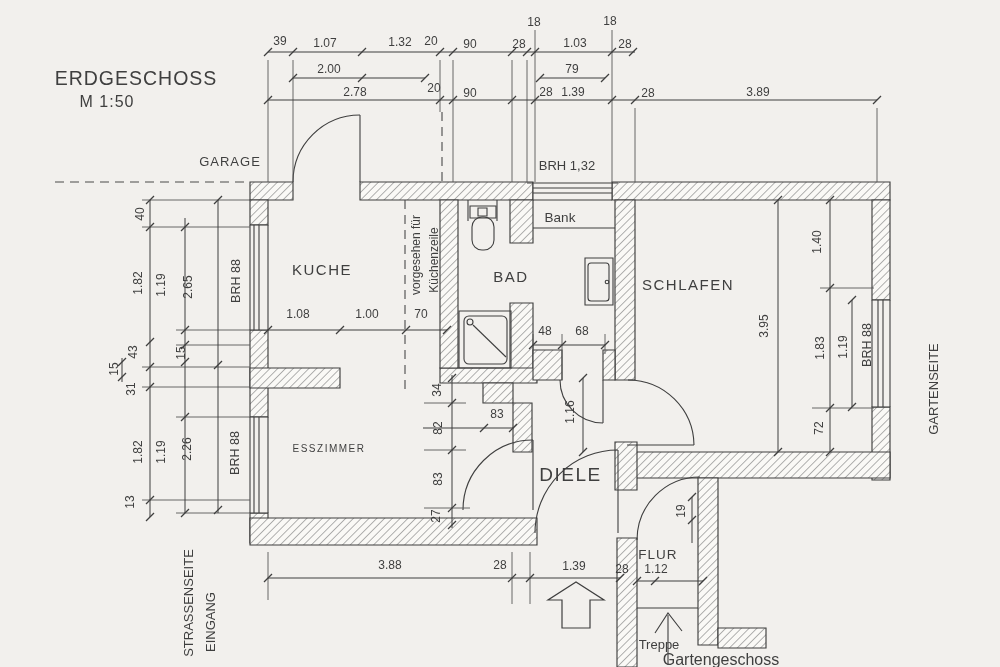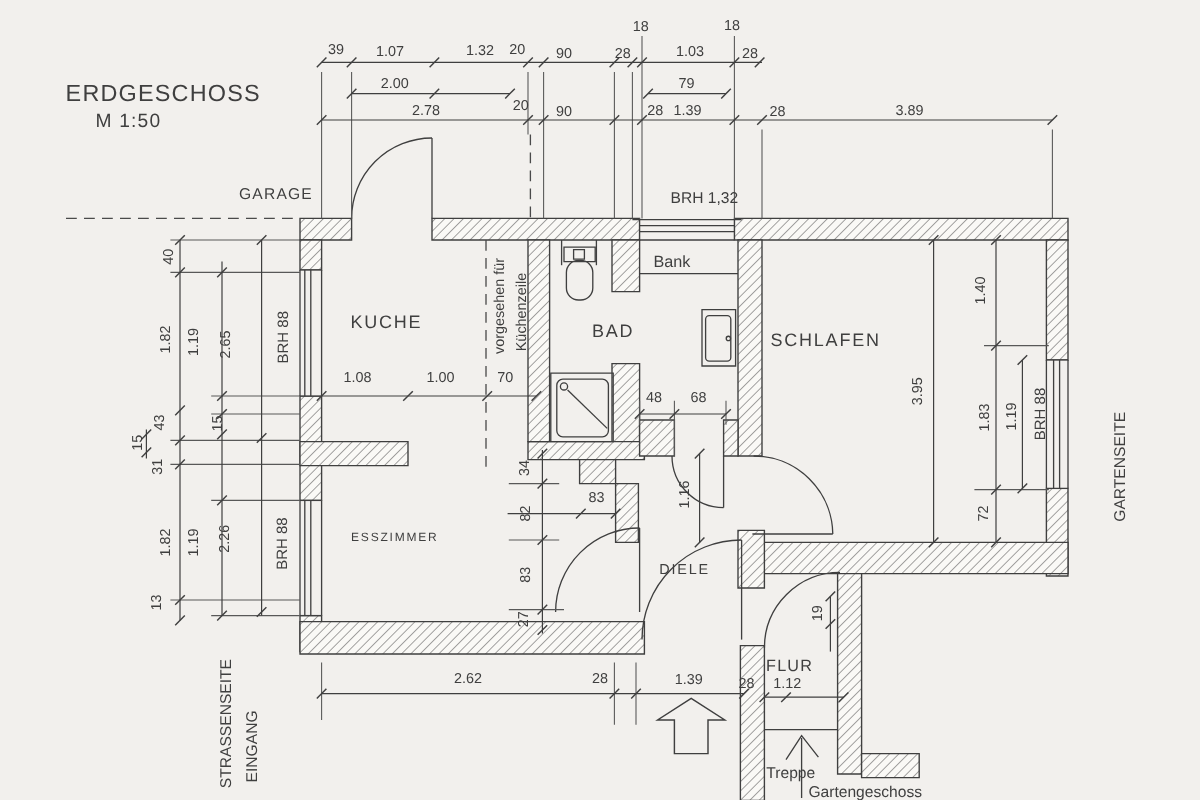--- a/index.html
+++ b/index.html
@@ -325,24 +325,24 @@
       <span class="lbl" style="left: 161px; top: 452px; font-size: 12px; transform: translate(-50%, -50%) rotate(-90deg);">1.19</span>
       <span class="lbl" style="left: 187px; top: 449px; font-size: 12px; transform: translate(-50%, -50%) rotate(-90deg);">2.26</span>
       <span class="lbl" style="left: 130px; top: 502px; font-size: 12px; transform: translate(-50%, -50%) rotate(-90deg);">13</span>
       <span class="lbl" style="left: 236px; top: 281px; font-size: 12.5px; transform: translate(-50%, -50%) rotate(-90deg);">BRH 88</span>
       <span class="lbl" style="left: 235px; top: 453px; font-size: 12.5px; transform: translate(-50%, -50%) rotate(-90deg);">BRH 88</span>
       <span class="lbl" style="left: 188px; top: 603px; font-size: 13px; transform: translate(-50%, -50%) rotate(-90deg);">STRASSENSEITE</span>
       <span class="lbl" style="left: 210px; top: 622px; font-size: 13px; transform: translate(-50%, -50%) rotate(-90deg);">EINGANG</span>
       <span class="lbl" style="left: 322px; top: 269px; font-size: 15px; letter-spacing: 1.5px; transform: translate(-50%, -50%);">KUCHE</span>
       <span class="lbl" style="left: 511px; top: 276px; font-size: 15px; letter-spacing: 1.5px; transform: translate(-50%, -50%);">BAD</span>
       <span class="lbl" style="left: 560px; top: 218px; font-size: 13.5px; transform: translate(-50%, -50%);">Bank</span>
-      <span class="lbl" style="left: 567px; top: 165px; font-size: 13px; transform: translate(-50%, -50%); margin-left: 20px;">BRH 1,32</span>
+      <span class="lbl" style="left: 567px; top: 165px; font-size: 13px; transform: translate(-50%, -50%);">BRH 1,32</span>
       <span class="lbl" style="left: 688px; top: 284px; font-size: 15px; letter-spacing: 1.5px; transform: translate(-50%, -50%);">SCHLAFEN</span>
       <span class="lbl" style="left: 329px; top: 449px; font-size: 10px; letter-spacing: 1.5px; transform: translate(-50%, -50%);">ESSZIMMER</span>
-      <span class="lbl" style="left: 553px; top: 474px; font-size: 12px; letter-spacing: 1.5px; transform: translate(-50%, -50%); padding-left: 35px;">DIELE</span>
+      <span class="lbl" style="left: 553px; top: 474px; font-size: 19px; letter-spacing: 1.5px; transform: translate(-50%, -50%); padding-left: 35px;">DIELE</span>
       <span class="lbl" style="left: 658px; top: 555px; font-size: 13.5px; letter-spacing: 1px; transform: translate(-50%, -50%);">FLUR</span>
       <span class="lbl" style="left: 416px; top: 255px; font-size: 12px; transform: translate(-50%, -50%) rotate(-90deg);">vorgesehen für</span>
       <span class="lbl" style="left: 434px; top: 260px; font-size: 12px; transform: translate(-50%, -50%) rotate(-90deg);">Küchenzeile</span>
       <span class="lbl" style="left: 298px; top: 314px; font-size: 12px; transform: translate(-50%, -50%);">1.08</span>
       <span class="lbl" style="left: 367px; top: 314px; font-size: 12px; transform: translate(-50%, -50%);">1.00</span>
       <span class="lbl" style="left: 421px; top: 314px; font-size: 12px; transform: translate(-50%, -50%);">70</span>
       <span class="lbl" style="left: 545px; top: 331px; font-size: 12px; transform: translate(-50%, -50%);">48</span>
       <span class="lbl" style="left: 582px; top: 331px; font-size: 12px; transform: translate(-50%, -50%);">68</span>
       <span class="lbl" style="left: 437px; top: 390px; font-size: 12px; transform: translate(-50%, -50%) rotate(-90deg);">34</span>
       <span class="lbl" style="left: 438px; top: 428px; font-size: 12px; transform: translate(-50%, -50%) rotate(-90deg);">82</span>
@@ -351,21 +351,21 @@
       <span class="lbl" style="left: 497px; top: 414px; font-size: 12px; transform: translate(-50%, -50%);">83</span>
       <span class="lbl" style="left: 570px; top: 412px; font-size: 12px; transform: translate(-50%, -50%) rotate(-90deg);">1.16</span>
       <span class="lbl" style="left: 681px; top: 511px; font-size: 12px; transform: translate(-50%, -50%) rotate(-90deg);">19</span>
       <span class="lbl" style="left: 764px; top: 326px; font-size: 12px; transform: translate(-50%, -50%) rotate(-90deg);">3.95</span>
       <span class="lbl" style="left: 817px; top: 242px; font-size: 12px; transform: translate(-50%, -50%) rotate(-90deg);">1.40</span>
       <span class="lbl" style="left: 820px; top: 348px; font-size: 12px; transform: translate(-50%, -50%) rotate(-90deg);">1.83</span>
       <span class="lbl" style="left: 843px; top: 347px; font-size: 12px; transform: translate(-50%, -50%) rotate(-90deg);">1.19</span>
       <span class="lbl" style="left: 819px; top: 428px; font-size: 12px; transform: translate(-50%, -50%) rotate(-90deg);">72</span>
       <span class="lbl" style="left: 867px; top: 345px; font-size: 12.5px; transform: translate(-50%, -50%) rotate(-90deg);">BRH 88</span>
       <span class="lbl" style="left: 933px; top: 389px; font-size: 13px; transform: translate(-50%, -50%) rotate(-90deg);">GARTENSEITE</span>
-      <span class="lbl" style="left: 390px; top: 565px; font-size: 12px; transform: translate(-50%, -50%);">2.62</span>
+      <span class="lbl" style="left: 390px; top: 565px; font-size: 12px; transform: translate(-50%, -50%);">3.88</span>
       <span class="lbl" style="left: 500px; top: 565px; font-size: 12px; transform: translate(-50%, -50%);">28</span>
       <span class="lbl" style="left: 574px; top: 566px; font-size: 12px; transform: translate(-50%, -50%);">1.39</span>
       <span class="lbl" style="left: 622px; top: 569px; font-size: 12px; transform: translate(-50%, -50%);">28</span>
       <span class="lbl" style="left: 656px; top: 569px; font-size: 12px; transform: translate(-50%, -50%);">1.12</span>
       <span class="lbl" style="left: 659px; top: 644px; font-size: 13px; transform: translate(-50%, -50%);">Treppe</span>
-      <span class="lbl" style="left: 705px; top: 660px; font-size: 13px; transform: translate(-50%, -50%); padding-left: 32px;">Gartengeschoss</span>
+      <span class="lbl" style="left: 705px; top: 660px; font-size: 16px; transform: translate(-50%, -50%); padding-left: 32px;">Gartengeschoss</span>
     </div>
 </div>
 
 </body></html>

